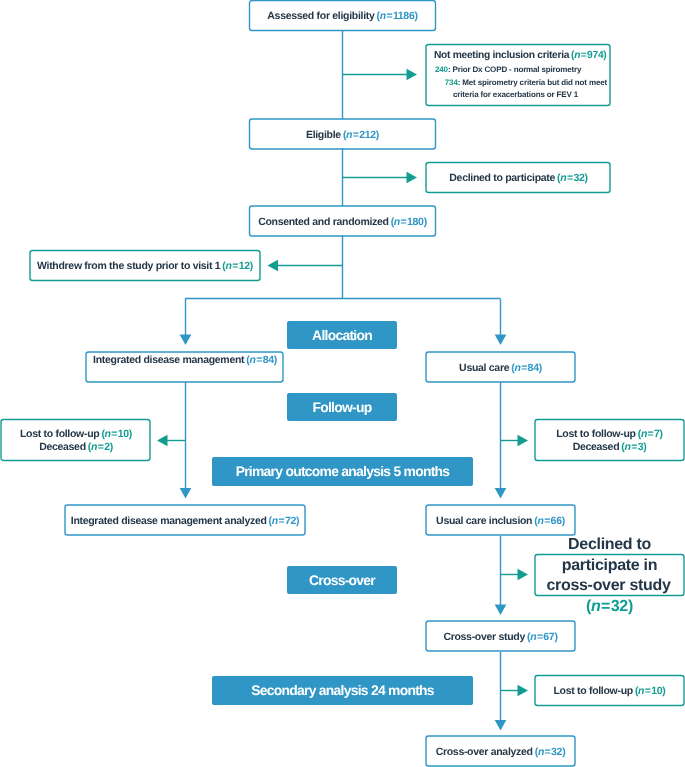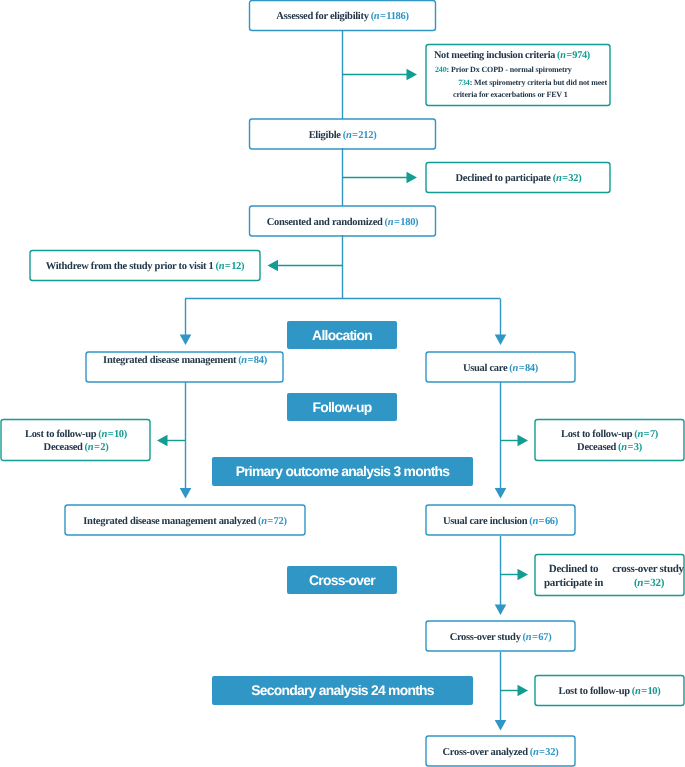--- a/index.html
+++ b/index.html
@@ -7,21 +7,21 @@
        font-family:"Liberation Sans",sans-serif;overflow:hidden;
        -webkit-font-smoothing:antialiased;
        text-rendering:geometricPrecision;}
   .stage{position:absolute;left:0;top:0;width:685px;height:767px;}
   svg.lines{position:absolute;left:0;top:0;width:685px;height:767px;pointer-events:none;}
 
   .box{position:absolute;box-sizing:border-box;background:transparent;
        border:0;border-radius:5px;
        display:flex;align-items:center;justify-content:center;
        text-align:center;color:#233748;font-weight:bold;
-       line-height:1.28;letter-spacing:-0.3px;padding-top:2.5px;font-family:Liberation Serif, serif;}
+       line-height:1.28;letter-spacing:-0.3px;padding-top:2.5px;}
 
   .band{position:absolute;box-sizing:border-box;background:#2F96C6;
         border-radius:2px;display:flex;align-items:center;justify-content:center;padding-bottom:1px;
         color:#ffffff;font-weight:bold;letter-spacing:-0.73px;}
 
   .n{color:#2F96C6;font-weight:bold;white-space:nowrap;}
   .box.teal .n{color:#139C92;}
   .n em{font-style:italic;}
   .n .eq{padding:0 0.6px;}
   .gap{display:inline-block;width:2px;}
@@ -175,40 +175,40 @@
   <div><span>Lost to follow-up</span><span class="gap"> </span><span class="n"><span>(</span><em>n</em><span class="eq">=</span><span>10</span><span>)</span></span></div>
   <div><span>Deceased</span><span class="gap"> </span><span class="n"><span>(</span><em>n</em><span class="eq">=</span><span>2</span><span>)</span></span></div>
 </div>
 
 <div class="box teal" style="left:535px;top:419px;width:149px;height:42px;flex-direction:column;font-size:10.5px">
   <div><span>Lost to follow-up</span><span class="gap"> </span><span class="n"><span>(</span><em>n</em><span class="eq">=</span><span>7</span><span>)</span></span></div>
   <div><span>Deceased</span><span class="gap"> </span><span class="n"><span>(</span><em>n</em><span class="eq">=</span><span>3</span><span>)</span></span></div>
 </div>
 
 <div class="band" style="left:212px;top:457px;width:261px;height:29px;font-size:13.9px">
-  <span>Primary outcome analysis 3 months</span>
+  <span>Primary outcome analysis 5 months</span>
 </div>
 
 <div class="box" style="left:65px;top:505px;width:240px;height:31px;font-size:10.5px">
   <span>Integrated disease management analyzed</span>
       <span class="gap"> </span>
       <span class="n"><span>(</span><em>n</em><span class="eq">=</span><span>72</span><span>)</span></span>
 </div>
 
 <div class="box" style="left:426px;top:505px;width:149px;height:31px;font-size:10.5px">
   <span>Usual care inclusion</span>
       <span class="gap"> </span>
       <span class="n"><span>(</span><em>n</em><span class="eq">=</span><span>66</span><span>)</span></span>
 </div>
 
 <div class="band" style="left:287px;top:566px;width:110px;height:28px;font-size:13.9px">
   <span>Cross-over</span>
 </div>
 
-<div class="box teal" style="left:535px;top:554px;width:149px;height:42px;font-size:11px">
+<div class="box teal" style="left:535px;top:554px;width:149px;height:42px;flex-direction:column;font-size:16px">
   <div><span>Declined to participate in</span></div>
   <div><span>cross-over study</span><span class="gap"> </span><span class="n"><span>(</span><em>n</em><span class="eq">=</span><span>32</span><span>)</span></span></div>
 </div>
 
 <div class="box" style="left:426px;top:621px;width:149px;height:31px;font-size:10.5px">
   <span>Cross-over study</span>
       <span class="gap"> </span>
       <span class="n"><span>(</span><em>n</em><span class="eq">=</span><span>67</span><span>)</span></span>
 </div>
 

